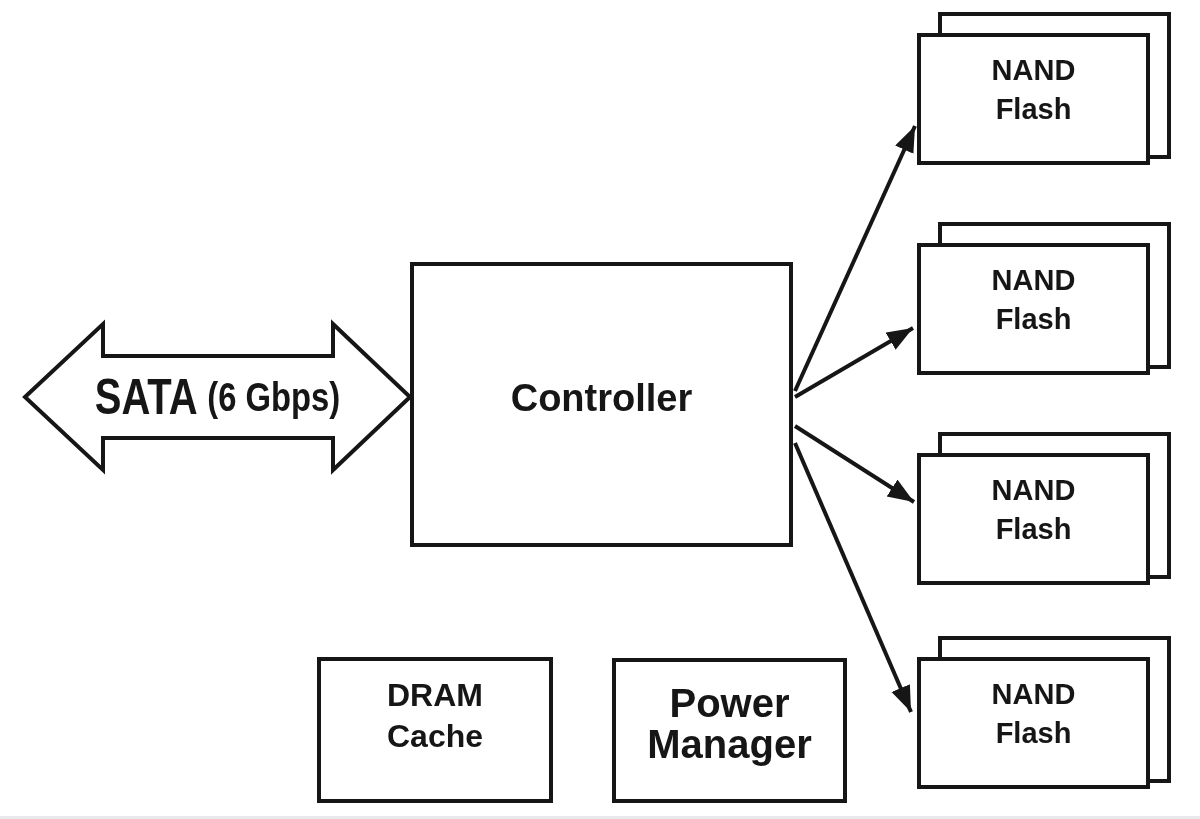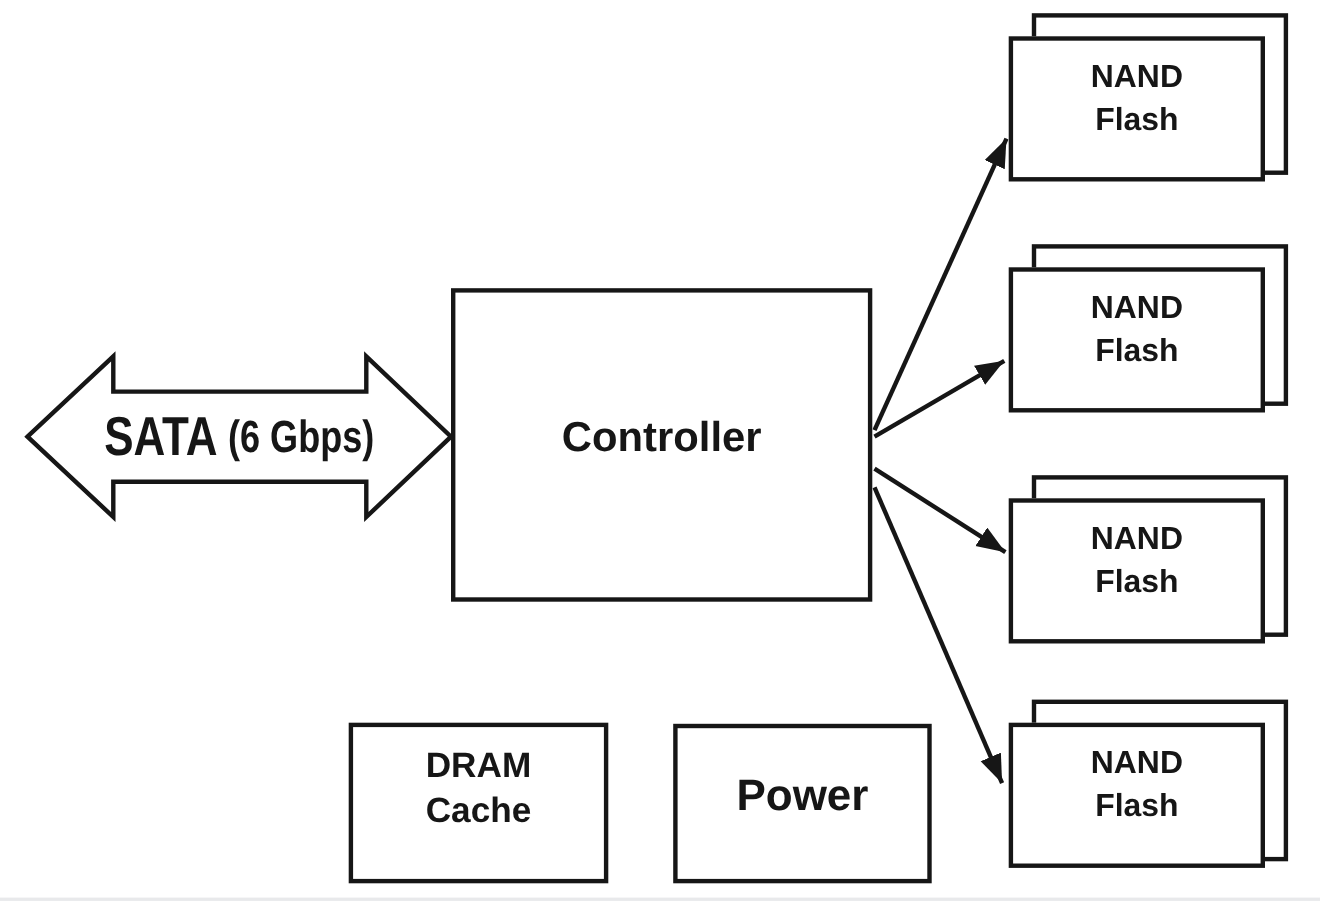--- a/index.html
+++ b/index.html
@@ -138,17 +138,18 @@
     <span class="line">Flash</span>
   </div>
 
   <div class="box dram">
     <span class="line">DRAM</span>
     <span class="line">Cache</span>
   </div>
 
   <div class="box power">
     <span class="line">Power</span>
+    <span class="line">Manager</span>
   </div>
 
   <div class="bottom-rule"></div>
 
 </div>
 
 </body></html>

